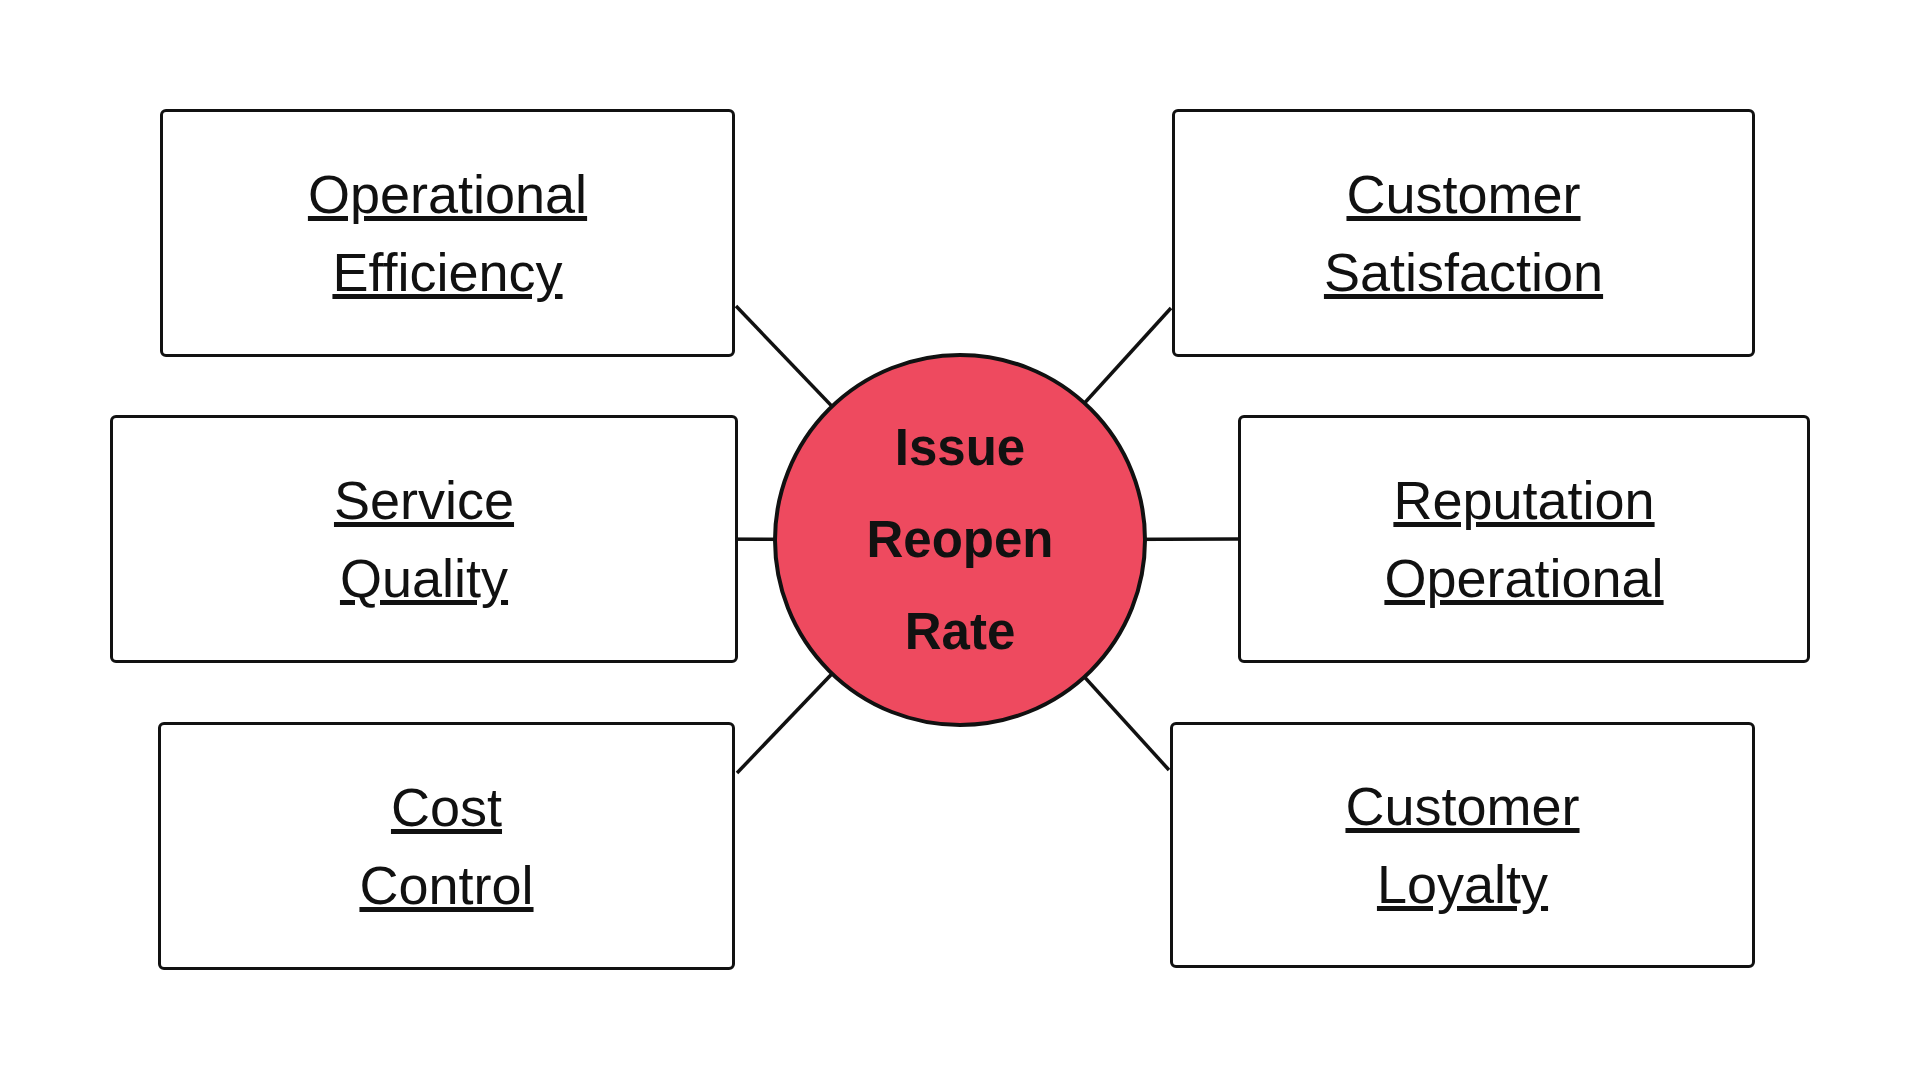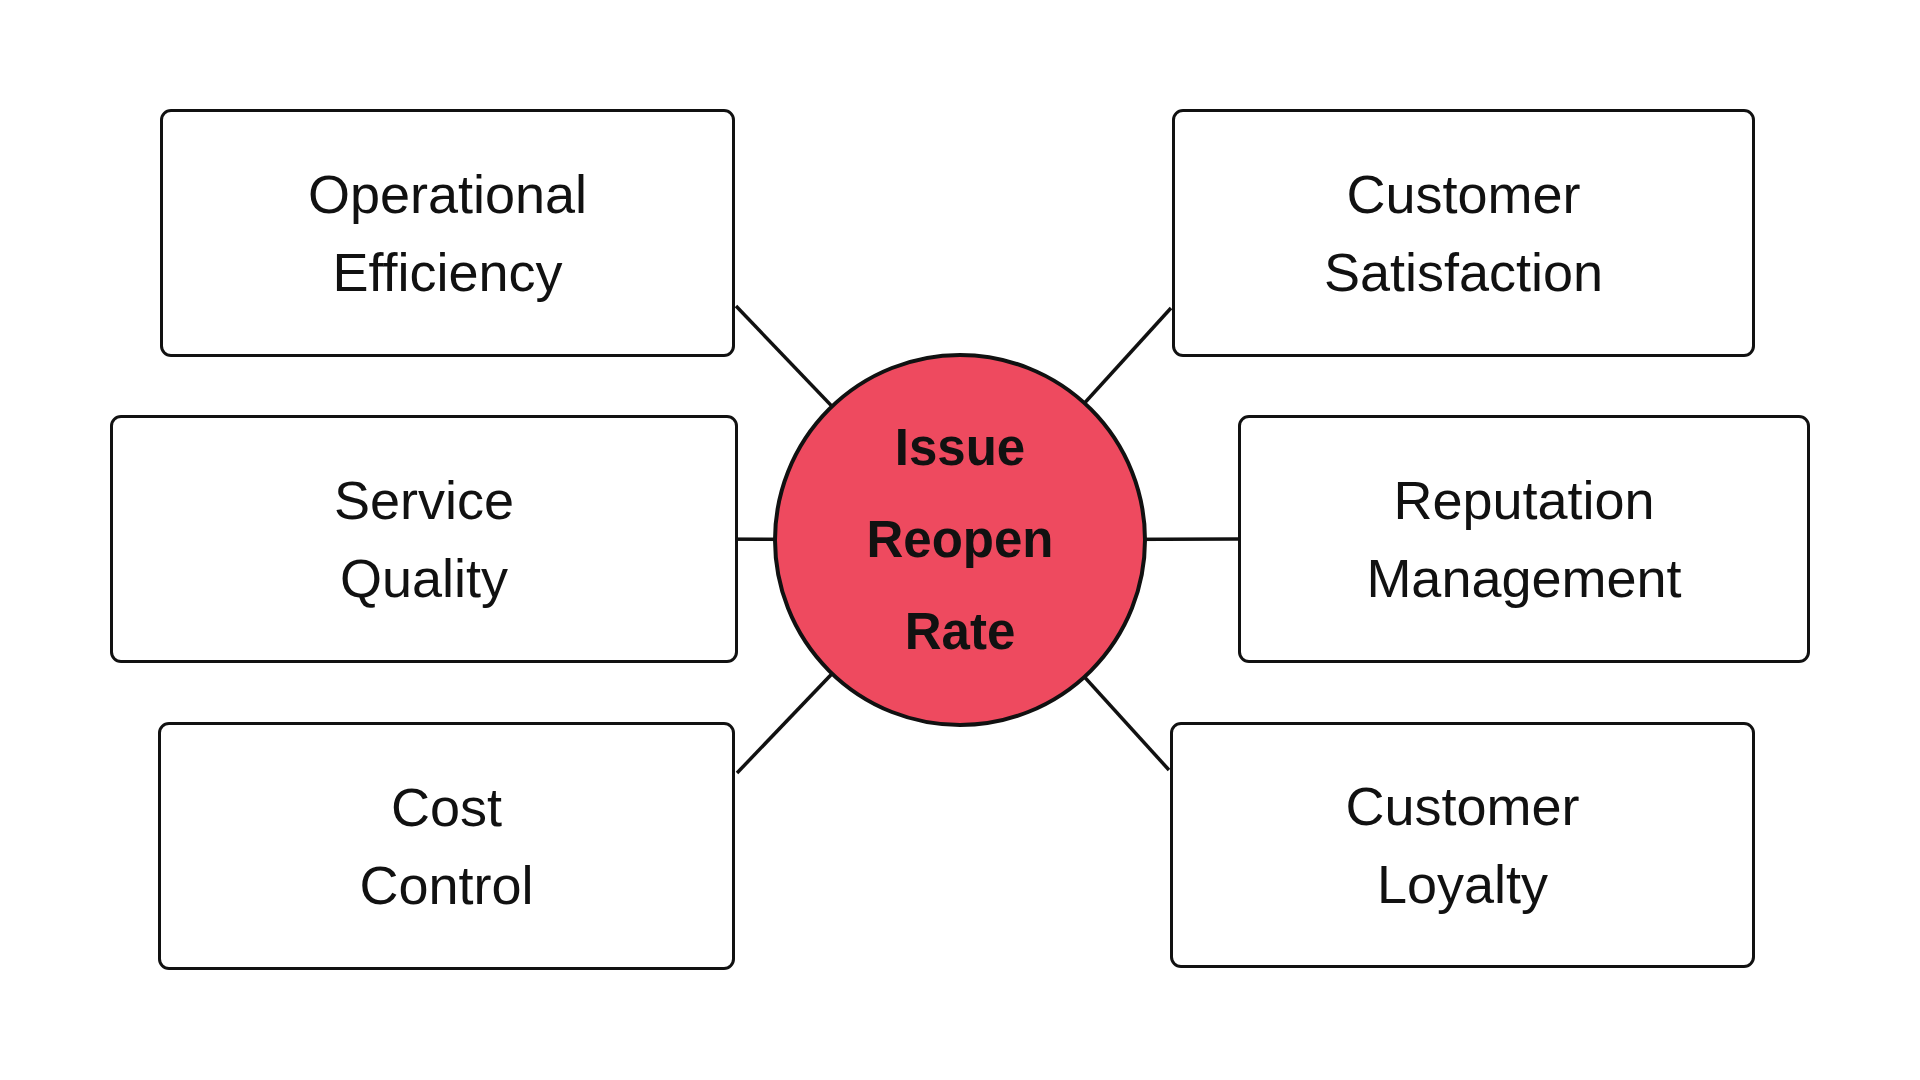--- a/index.html
+++ b/index.html
@@ -15,29 +15,30 @@
   svg.connectors {
     position: absolute;
     left: 0; top: 0;
     width: 1920px; height: 1080px;
   }
   .node {
     position: absolute;
     box-sizing: border-box;
     background: #ffffff;
     border: 3.5px solid #111111;
-    border-radius: 11px;
+    border-radius: 6px;
     display: flex;
     align-items: center;
     justify-content: center;
     text-align: center;
     font-size: 54px;
     line-height: 78px;
     font-weight: 400;
     white-space: pre-line;
+    text-decoration: underline;
   }
   .node-tl { left: 160px;  top: 109px; width: 575px; height: 248px; }
   .node-ml { left: 110px;  top: 415px; width: 628px; height: 248px; }
   .node-bl { left: 158px;  top: 722px; width: 577px; height: 248px; }
   .node-tr { left: 1172px; top: 109px; width: 583px; height: 248px; }
   .node-mr { left: 1238px; top: 415px; width: 572px; height: 248px; }
   .node-br { left: 1170px; top: 722px; width: 585px; height: 246px; }
   .center-circle {
     position: absolute;
     box-sizing: border-box;
@@ -85,21 +86,21 @@
 Control</span>
   </div>
 
   <div class="node node-tr">
     <span>Customer
 Satisfaction</span>
   </div>
 
   <div class="node node-mr">
     <span>Reputation
-Management</span>
+Operational</span>
   </div>
 
   <div class="node node-br">
     <span>Customer
 Loyalty</span>
   </div>
 
   <div class="center-circle">
     <span>Issue
 Reopen

